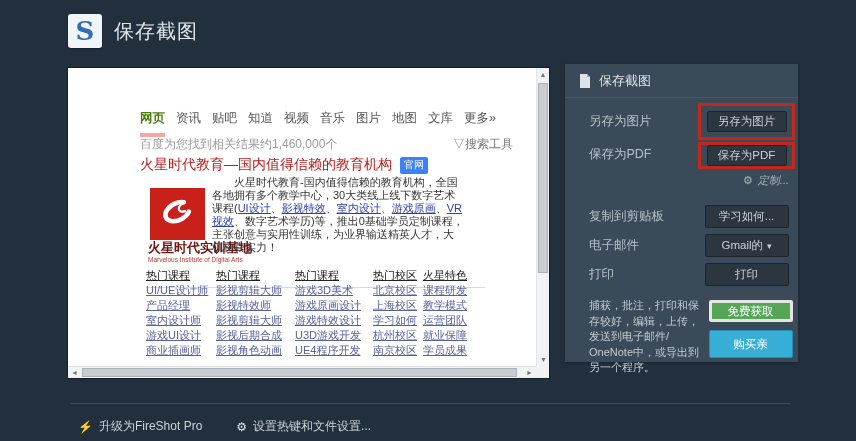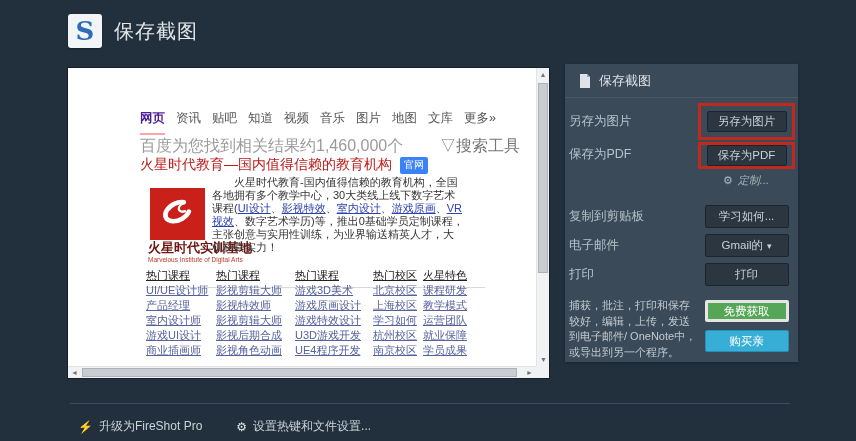--- a/index.html
+++ b/index.html
@@ -12,23 +12,23 @@
   .logo { width:34px; height:34px; background:#f2f5f7; border-radius:3px; display:flex; align-items:center; justify-content:center; box-shadow:0 1px 2px rgba(0,0,0,.4); }
   .logo-s { color:#2f6db5; font-weight:bold; font-size:26px; line-height:1; font-family:"DejaVu Serif", serif; }
   .app-title { margin-left:12px; color:#e3e7ea; font-size:20px; font-weight:400; letter-spacing:1px; }
 
   
   .preview { position:absolute; left:68px; top:68px; width:481px; height:310px; background:#fff; box-shadow:0 0 0 1px #16202b; }
   .page { position:absolute; left:0; top:0; width:468px; height:298px; background:#fff; overflow:hidden; }
 
   .tabs { position:absolute; left:72px; top:42px; display:flex; font-size:12.5px; color:#555; white-space:nowrap; }
   .tab { margin-right:11px; padding-bottom:6px; cursor:pointer; }
-  .tab.active { color:#4c1d95; font-weight:bold; border-bottom:2px solid #fca5a5; }
-
-  .count-row { position:absolute; left:72px; right:16px; top:68px; font-size:16px; color:#9b9b9b; display:flex; justify-content:space-between; }
+  .tab.active { color:#4d7c0f; font-weight:bold; border-bottom:4px solid #fca5a5; }
+
+  .count-row { position:absolute; left:72px; right:23px; top:68px; font-size:12px; color:#9b9b9b; display:flex; justify-content:space-between; }
   .search-tools { color:#777; }
 
   .result-title { position:absolute; left:72px; top:88px; font-size:14px; }
   .result-title a { color:#b91c1c; }
   .gw-badge { display:inline-block; margin-left:8px; background:#3b82f6; color:#fff; font-size:10px; padding:1px 4px 2px; border-radius:2px; vertical-align:1px; }
 
   .r-logo { position:absolute; left:82px; top:120px; width:55px; height:52px; background:#c9201a; display:flex; align-items:center; justify-content:center; }
   .r-logo svg { width:46px; height:40px; }
   .r-logo-cap { position:absolute; left:80px; top:171px; font-size:13px; font-weight:bold; color:#6e1410; white-space:nowrap; }
   .r-logo-cap-en { position:absolute; left:80px; top:188px; font-size:6.5px; color:#c0392b; white-space:nowrap; }
@@ -51,21 +51,21 @@
   .hscroll { position:absolute; left:0; bottom:0; width:468px; height:12px; background:#f1f2f3; border-top:1px solid #e3e3e3; }
   .hscroll .arrow { position:absolute; top:0; width:13px; line-height:12px; }
   .h-left { left:0; } .h-right { right:0; }
   .h-thumb { position:absolute; left:14px; top:1px; width:435px; height:9px; background:#c9cdd2; border:1px solid #aeb2b8; cursor:pointer; }
   .corner { position:absolute; right:0; bottom:0; width:13px; height:12px; background:#f1f2f3; }
 
   
   .panel { position:absolute; left:565px; top:64px; width:233px; height:298px; background:#3b4a58; box-shadow:0 1px 3px rgba(0,0,0,.3); }
   .panel-header { display:flex; align-items:center; padding:8px 14px 7px; color:#dde3e8; font-size:13px; border-bottom:1px solid rgba(255,255,255,.08); }
   .doc-icon { margin-right:8px; display:inline-flex; }
-  .panel-body { padding:5px 3px 0 4px; }
+  .panel-body { padding:5px 3px 0 24px; }
 
   .save-row, .action-row { display:flex; align-items:center; justify-content:space-between; }
   .plabel { color:#b6c2cb; font-size:12.5px; }
   .slot { width:97px; display:flex; align-items:center; justify-content:center; }
   .red-box { width:97px; border:3px solid #c2281b; display:flex; align-items:center; justify-content:center; }
   .red-box.tall { height:37px; }
   .red-box.short { height:27px; margin-top:2px; }
   .dk-btn { background:#2b3641; border:1px solid #1c242c; color:#c9d2d9; font-size:11.5px; width:80px; height:21px; border-radius:2px; cursor:pointer; font-family:inherit; white-space:nowrap; }
   .dk-btn.wide { width:84px; height:23px; }
   .caret { font-size:9px; margin-left:4px; }
@@ -74,21 +74,21 @@
   .customize-row .txt { font-style:italic; margin-left:5px; cursor:pointer; }
   .gear { font-size:11px; }
 
   .actions { margin-top:17px; }
   .action-row { margin-bottom:6px; }
 
   .promo { display:flex; margin-top:12px; justify-content:space-between; }
   .promo p { width:128px; font-size:11px; line-height:15.5px; color:#c2ccd3; }
   .promo-buttons { width:97px; display:flex; flex-direction:column; align-items:center; }
   .green-btn { background:#55a657; border:3px solid #e5e5e5; color:#fff; font-size:11.5px; width:84px; height:22px; border-radius:2px; margin-top:2px; cursor:pointer; font-family:inherit; }
-  .blue-btn { background:#36aed6; border:1px solid #2490b5; color:#fff; font-size:11.5px; width:84px; height:22px; border-radius:2px; margin-top:8px; cursor:pointer; font-family:inherit; }
+  .blue-btn { background:#36aed6; border:1px solid #2490b5; color:#fff; font-size:11.5px; width:84px; height:28px; border-radius:2px; margin-top:8px; cursor:pointer; font-family:inherit; }
 
   
   .footer-divider { position:absolute; left:70px; top:403px; width:720px; height:1px; background:#3c4c5c; }
   .footer { position:absolute; left:78px; top:418px; display:flex; }
   .f-item { display:flex; align-items:center; color:#ccd3d9; font-size:12px; margin-right:34px; cursor:pointer; }
   .f-item .f-icon { margin-right:6px; font-size:12px; color:#dfe5ea; }
 </style>
 </head>
 <body>
 

